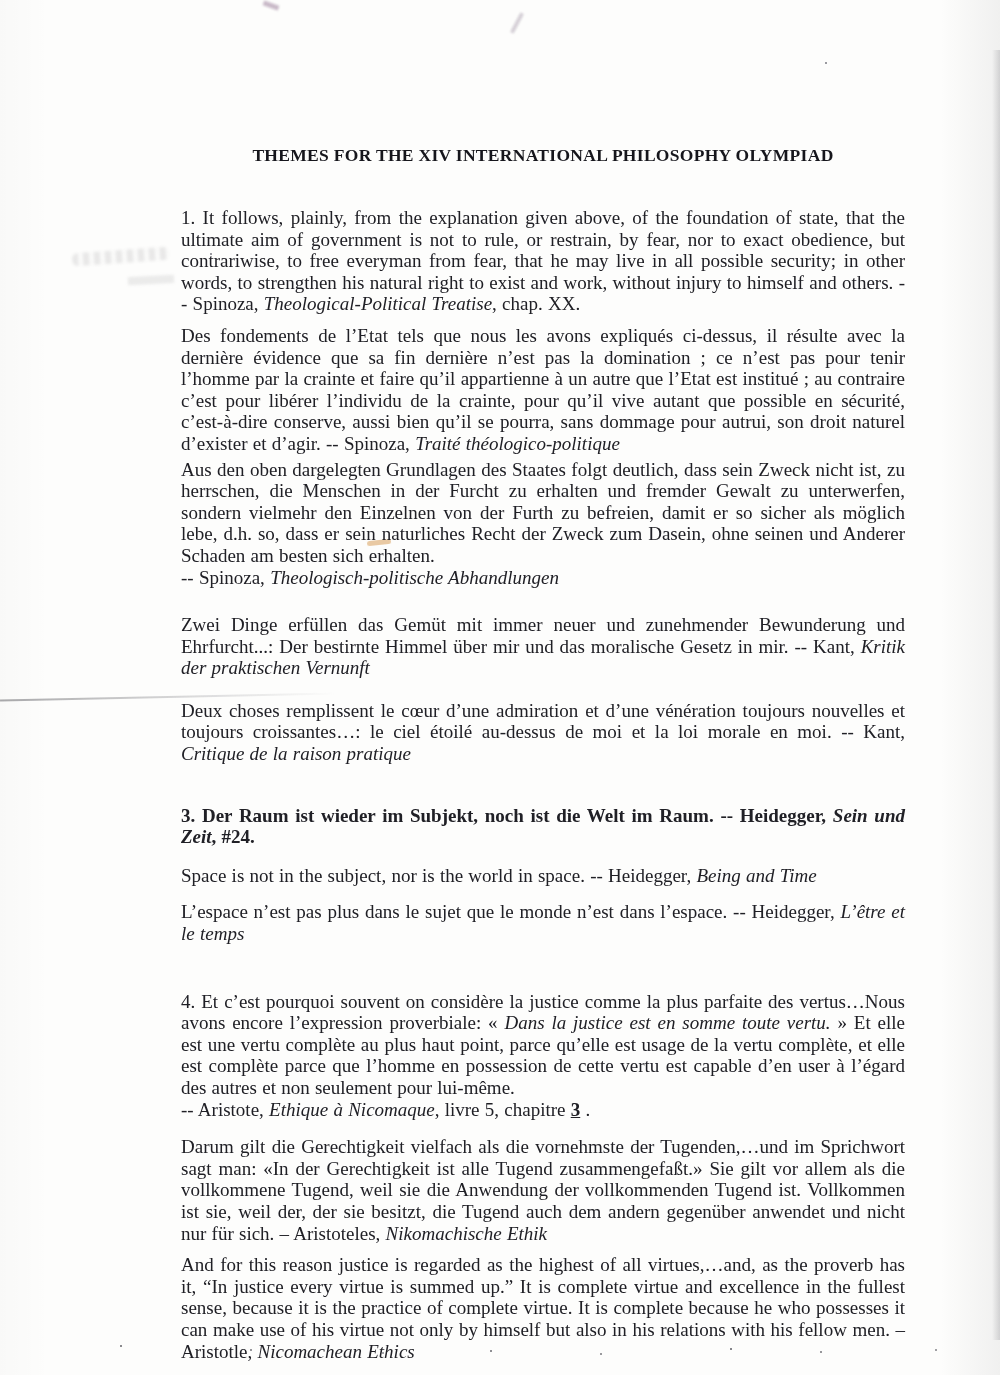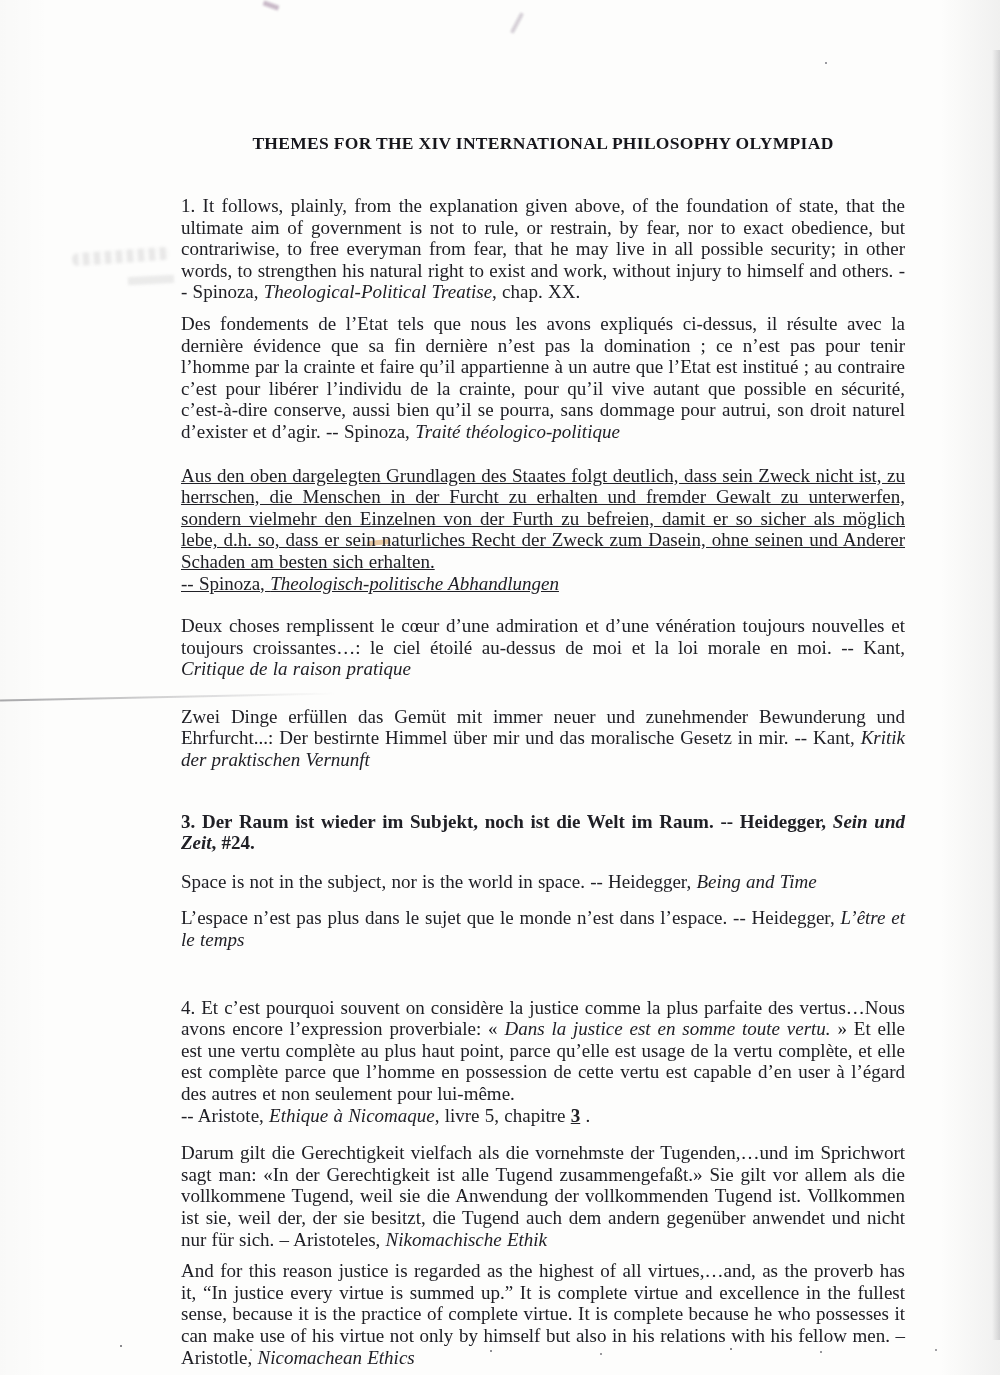--- a/index.html
+++ b/index.html
@@ -11,42 +11,42 @@
     background:
       linear-gradient(to right, rgba(0,0,0,0.015), rgba(0,0,0,0) 5%, rgba(0,0,0,0) 94%, rgba(70,70,75,0.07)),
       #fdfdfc;
     font-family: "Liberation Serif", "DejaVu Serif", serif;
     color: #202026;
     overflow: hidden;
   }
   .content {
     position: absolute;
     left: 181px;
-    top: 133px;
+    top: 145px;
     width: 724px;
   }
   .doc-title {
     font-size: 17.5px;
     font-weight: 700;
     text-align: center;
     letter-spacing: 0.3px;
     margin: 0 0 41px 0;
     color: #16161c;
     white-space: nowrap;
   }
   .para {
     font-size: 19px;
     line-height: 21.6px;
     text-align: justify;
     margin: 0;
     word-spacing: 0.5px;
   }
   .para em { font-style: italic; }
   .para .u { text-decoration: underline; font-weight: 600; }
-  .mt10 { margin-top: 10px; } .mt12 { margin-top: 16px; } .mt14 { margin-top: 22px; text-decoration: underline; }
+  .mt10 { margin-top: 10px; } .mt12 { margin-top: 16px; } .mt14 { margin-top: 4px; }
   .mt15 { margin-top: 15px; } .mt17 { margin-top: 17px; } .mt21 { margin-top: 21px; }
   .mt26 { margin-top: 26px; } .mt30 { margin-top: 46px; } .mt36 { margin-top: 36px; }
   .mt40 { margin-top: 40px; font-weight: bold; }
 
   
   .edge-right {
     position: absolute; right: 0; top: 50px; width: 8px; height: 1290px;
     background: linear-gradient(to right, rgba(0,0,0,0), rgba(85,85,92,0.20));
   }
   .smudge-left {
@@ -97,22 +97,22 @@
   <div class="edge-right"></div>
   <div class="bottom-specks"></div>
 
   <div class="content">
     <h1 class="doc-title">THEMES FOR THE XIV INTERNATIONAL PHILOSOPHY OLYMPIAD</h1>
 
     <p class="para"><span>1. It follows, plainly, from the explanation given above, of the foundation of state, that the ultimate aim of government is not to rule, or restrain, by fear, nor to exact obedience, but contrariwise, to free everyman from fear, that he may live in all possible security; in other words, to strengthen his natural right to exist and work, without injury to himself and others. -- Spinoza, </span><em>Theological-Political Treatise</em><span>, chap. XX.</span></p>
     <p class="para mt10"><span>Des fondements de l’Etat tels que nous les avons expliqués ci-dessus, il résulte avec la dernière évidence que sa fin dernière n’est pas la domination ; ce n’est pas pour tenir l’homme par la crainte et faire qu’il appartienne à un autre que l’Etat est institué ; au contraire c’est pour libérer l’individu de la crainte, pour qu’il vive autant que possible en sécurité, c’est-à-dire conserve, aussi bien qu’il se pourra, sans dommage pour autrui, son droit naturel d’exister et d’agir. -- Spinoza,  </span><em>Traité théologico-politique</em></p>
     <p class="para mt14"><span>Aus den oben dargelegten Grundlagen des Staates folgt deutlich, dass sein Zweck nicht ist, zu herrschen, die Menschen in der Furcht zu erhalten und fremder Gewalt zu unterwerfen, sondern vielmehr den Einzelnen  von der Furth zu befreien, damit er so sicher als möglich lebe, d.h. so, dass er sein naturliches Recht der Zweck zum  Dasein, ohne seinen und Anderer Schaden am besten sich erhalten.</span><br><span>-- Spinoza, </span><em>Theologisch-politische Abhandlungen</em></p>
 
+    <p class="para mt26"><span>Zwei Dinge erfüllen das Gemüt mit immer neuer und zunehmender Bewunderung und Ehrfurcht...: Der bestirnte Himmel über mir und das moralische Gesetz in mir. -- Kant, </span><em>Kritik der praktischen Vernunft</em></p>
     <p class="para mt21"><span>Deux choses remplissent le cœur d’une admiration et d’une vénération toujours nouvelles et toujours croissantes…: le ciel étoilé au-dessus de moi et la loi morale en moi. -- Kant, </span><em>Critique de la raison pratique</em></p>
-    <p class="para mt26"><span>Zwei Dinge erfüllen das Gemüt mit immer neuer und zunehmender Bewunderung und Ehrfurcht...: Der bestirnte Himmel über mir und das moralische Gesetz in mir. -- Kant, </span><em>Kritik der praktischen Vernunft</em></p>
 
     <p class="para mt40"><span>3. Der Raum ist wieder im Subjekt, noch ist die Welt im Raum. -- Heidegger, </span><em>Sein und Zeit</em><span>, #24.</span></p>
     <p class="para mt17"><span>Space is not in the subject, nor is the world in space. -- Heidegger, </span><em>Being and Time</em></p>
     <p class="para mt15"><span>L’espace n’est pas plus dans le sujet que le monde n’est dans l’espace. -- Heidegger, </span><em>L’être et  le temps</em></p>
 
     <p class="para mt30"><span>4. Et c’est pourquoi souvent on considère la justice comme la plus parfaite des vertus…Nous avons encore l’expression proverbiale: « </span><em>Dans la justice est en somme toute vertu.</em><span> » Et elle est une vertu complète au plus haut point, parce qu’elle est usage de la vertu complète, et elle est complète parce que l’homme en possession de cette vertu est capable d’en user à l’égard des autres et non seulement pour lui-même.</span><br><span>-- Aristote, </span><em>Ethique à Nicomaque</em><span>, livre 5, chapitre </span><span class="u">3</span><span> .</span></p>
     <p class="para mt12"><span>Darum gilt die Gerechtigkeit vielfach als die vornehmste der Tugenden,…und im Sprichwort sagt man: «In der Gerechtigkeit ist alle Tugend zusammengefaßt.» Sie gilt vor allem als die vollkommene Tugend, weil sie die Anwendung der vollkommenden Tugend ist. Vollkommen ist sie, weil der, der sie besitzt, die Tugend auch dem andern gegenüber anwendet und nicht nur für sich. – Aristoteles, </span><em>Nikomachische Ethik</em></p>
     <p class="para mt10"><span>And for this reason justice is regarded as the highest of all virtues,…and, as the proverb has it, “In justice every virtue is summed up.” It is complete virtue and excellence in the fullest sense, because it is the practice of complete virtue. It is complete because he who possesses it can make use of his virtue not only by himself but also in his relations with his fellow men. – Aristotle, </span><em>Nicomachean Ethics</em></p>
   </div>
 

